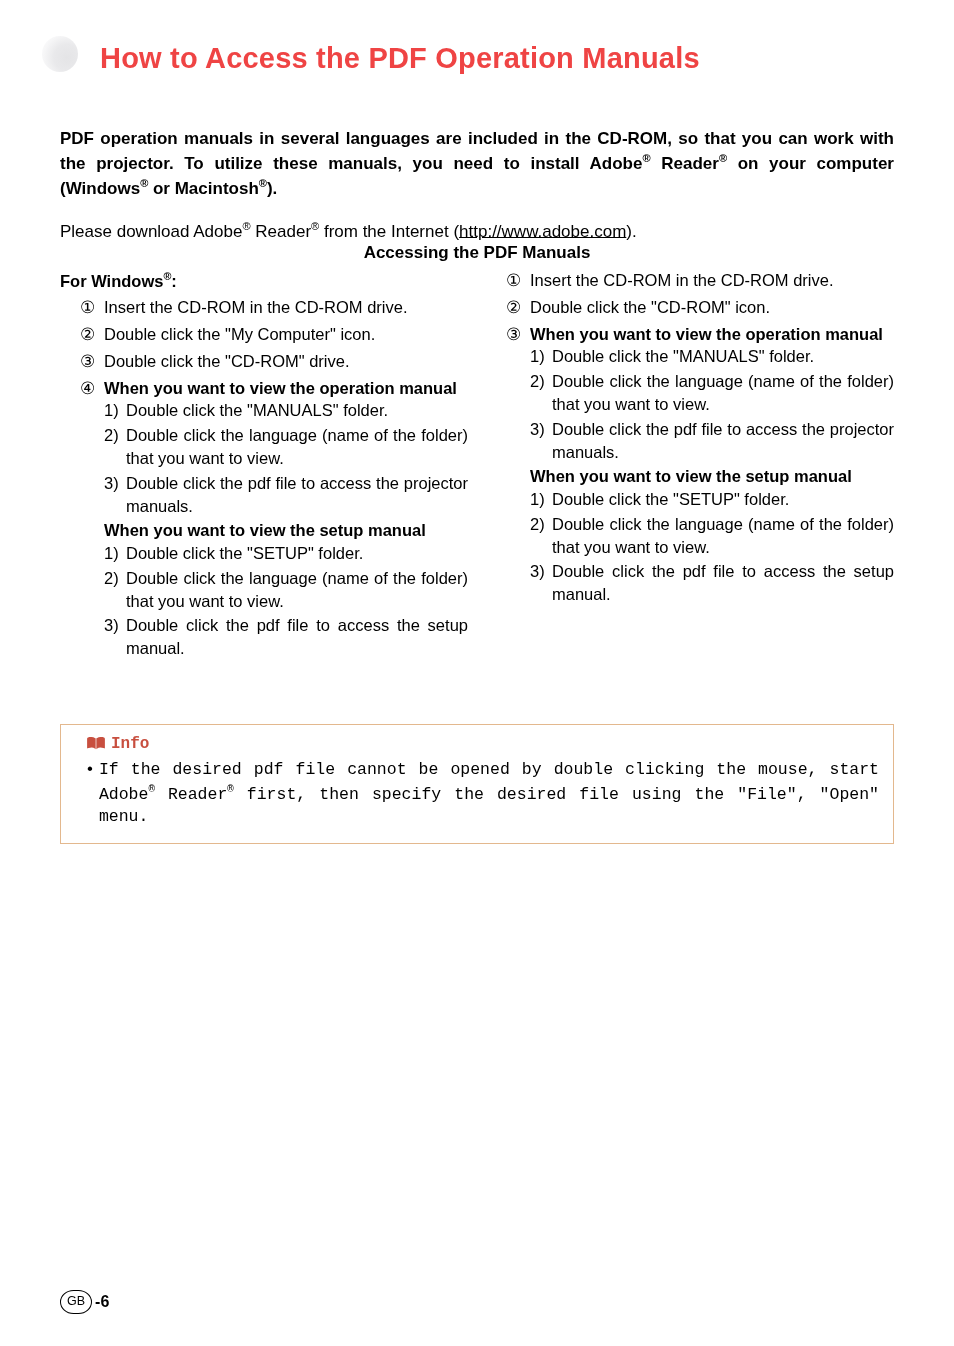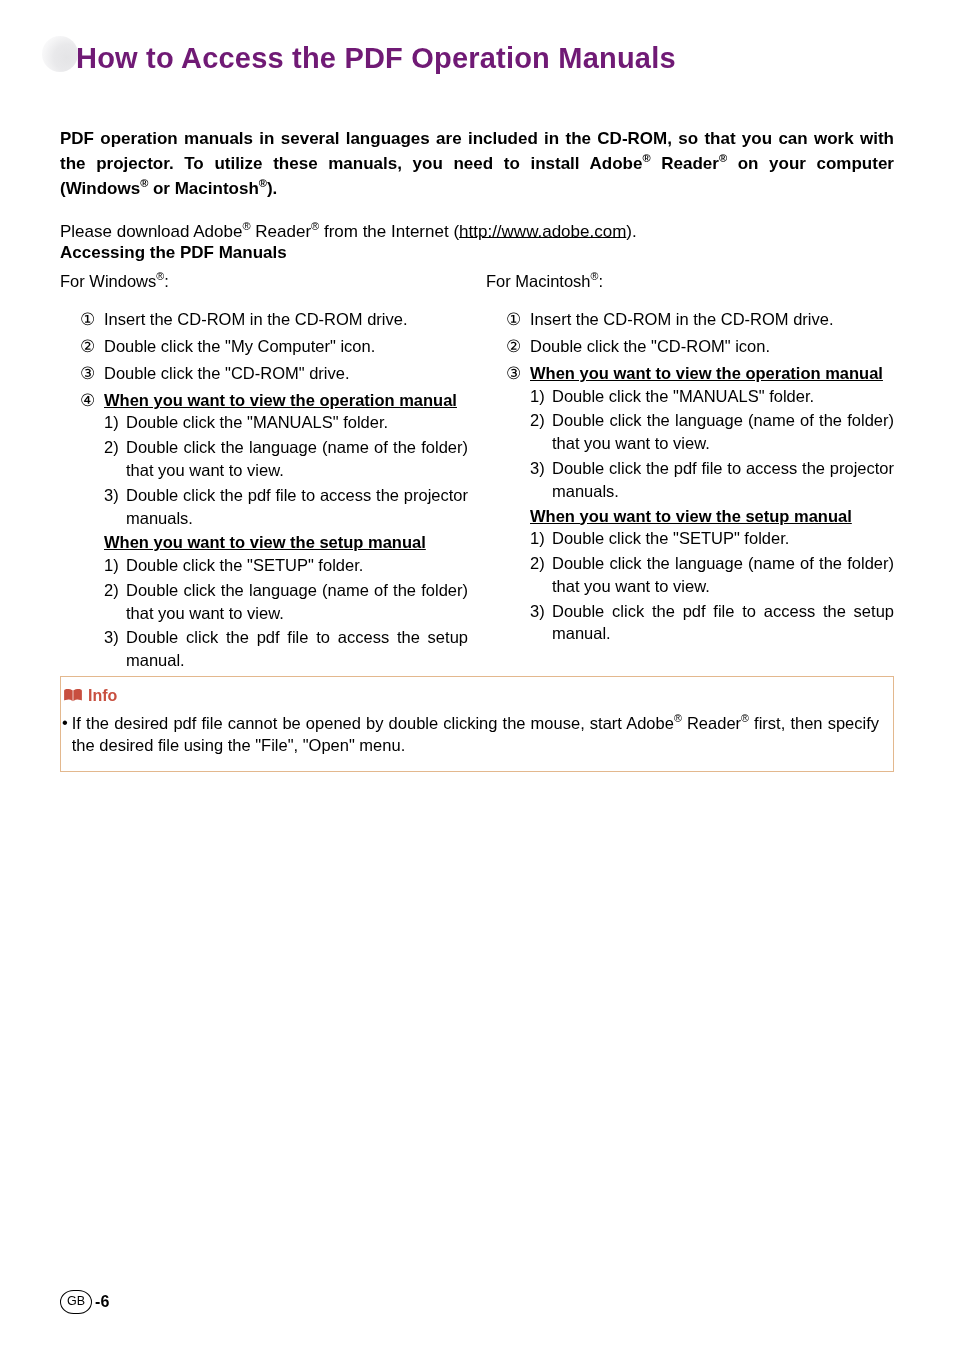--- a/index.html
+++ b/index.html
@@ -19,24 +19,24 @@
     .header-bullet {
       position: absolute;
       left: 42px;
       top: 36px;
       width: 36px;
       height: 36px;
       border-radius: 50%;
       background: radial-gradient(circle at 70% 60%, #e4e4e6 0%, #e9e9eb 40%, #f6f6f7 70%, #ffffff 100%);
     }
     h1 {
-      color: #701a75;
+      color: #ef4444;
       font-size: 29px;
       font-weight: bold;
-      margin-left: 16px;
+      margin-left: 40px;
       margin-bottom: 52px;
       letter-spacing: 0.2px;
     }
     .intro-bold {
       font-weight: bold;
       font-size: 17px;
       line-height: 1.42;
       text-align: justify;
       margin-bottom: 18px;
       margin-top: 32px;
@@ -46,53 +46,53 @@
       line-height: 1.4;
     }
     .intro-plain a {
       color: #000;
       text-decoration: underline;
     }
     .section-title {
       font-weight: bold;
       font-size: 17px;
       margin-bottom: 6px;
+      text-align: center;
     }
     .columns {
       display: flex;
       gap: 18px;
     }
     .col {
       flex: 1;
       font-size: 16.5px;
       line-height: 1.38;
     }
     .platform {
-      font-weight: normal;
-      margin-bottom: 16px;
+      font-weight: bold;
+      margin-bottom: 4px;
     }
     ol.nums {
       list-style: none;
       padding-left: 20px;
     }
     ol.nums > li {
       position: relative;
       padding-left: 24px;
       margin-bottom: 4px;
       text-align: justify;
     }
     ol.nums > li .circled {
       position: absolute;
       left: 0;
       top: 0;
       font-size: 17px;
     }
     .underlined-heading {
       font-weight: bold;
-      text-decoration: underline;
     }
     .sub-steps {
       list-style: none;
       padding-left: 0;
     }
     .sub-steps li {
       position: relative;
       padding-left: 22px;
       margin-bottom: 2px;
       text-align: justify;
@@ -101,21 +101,23 @@
       position: absolute;
       left: 0;
       top: 0;
     }
     sup {
       font-size: 0.65em;
       vertical-align: super;
     }
     .info-box {
       border: 1px solid #e3b88e;
-      padding: 10px 14px 14px 1px;
+      margin-top: 60px;
+      padding: 10px 14px 14px 24px;
+      font-family: Liberation Mono, monospace;
     }
     .info-header {
       display: flex;
       align-items: center;
       gap: 4px;
       margin-bottom: 6px;
     }
     .info-header .icon-book {
       width: 22px;
       height: 16px;
@@ -199,23 +201,20 @@
         <ul class="sub-steps">
           <li><span class="n">1)</span><span>Double click the "SETUP" folder.</span></li>
           <li><span class="n">2)</span><span>Double click the language (name of the folder) that you want to view.</span></li>
           <li><span class="n">3)</span><span>Double click the pdf file to access the setup manual.</span></li>
         </ul>
       </li>
     </ol>
   </div>
 
   <div class="col">
-    <div class="platform">
-      <span>For Macintosh</span><sup>®</sup><span>:</span>
-    </div>
     <ol class="nums">
       <li><span class="circled">①</span><span>Insert the CD-ROM in the CD-ROM drive.</span></li>
       <li><span class="circled">②</span><span>Double click the "CD-ROM" icon.</span></li>
       <li>
         <span class="circled">③</span>
         <span class="underlined-heading">When you want to view the operation manual</span>
         <ul class="sub-steps">
           <li><span class="n">1)</span><span>Double click the "MANUALS" folder.</span></li>
           <li><span class="n">2)</span><span>Double click the language (name of the folder) that you want to view.</span></li>
           <li><span class="n">3)</span><span>Double click the pdf file to access the projector manuals.</span></li>

